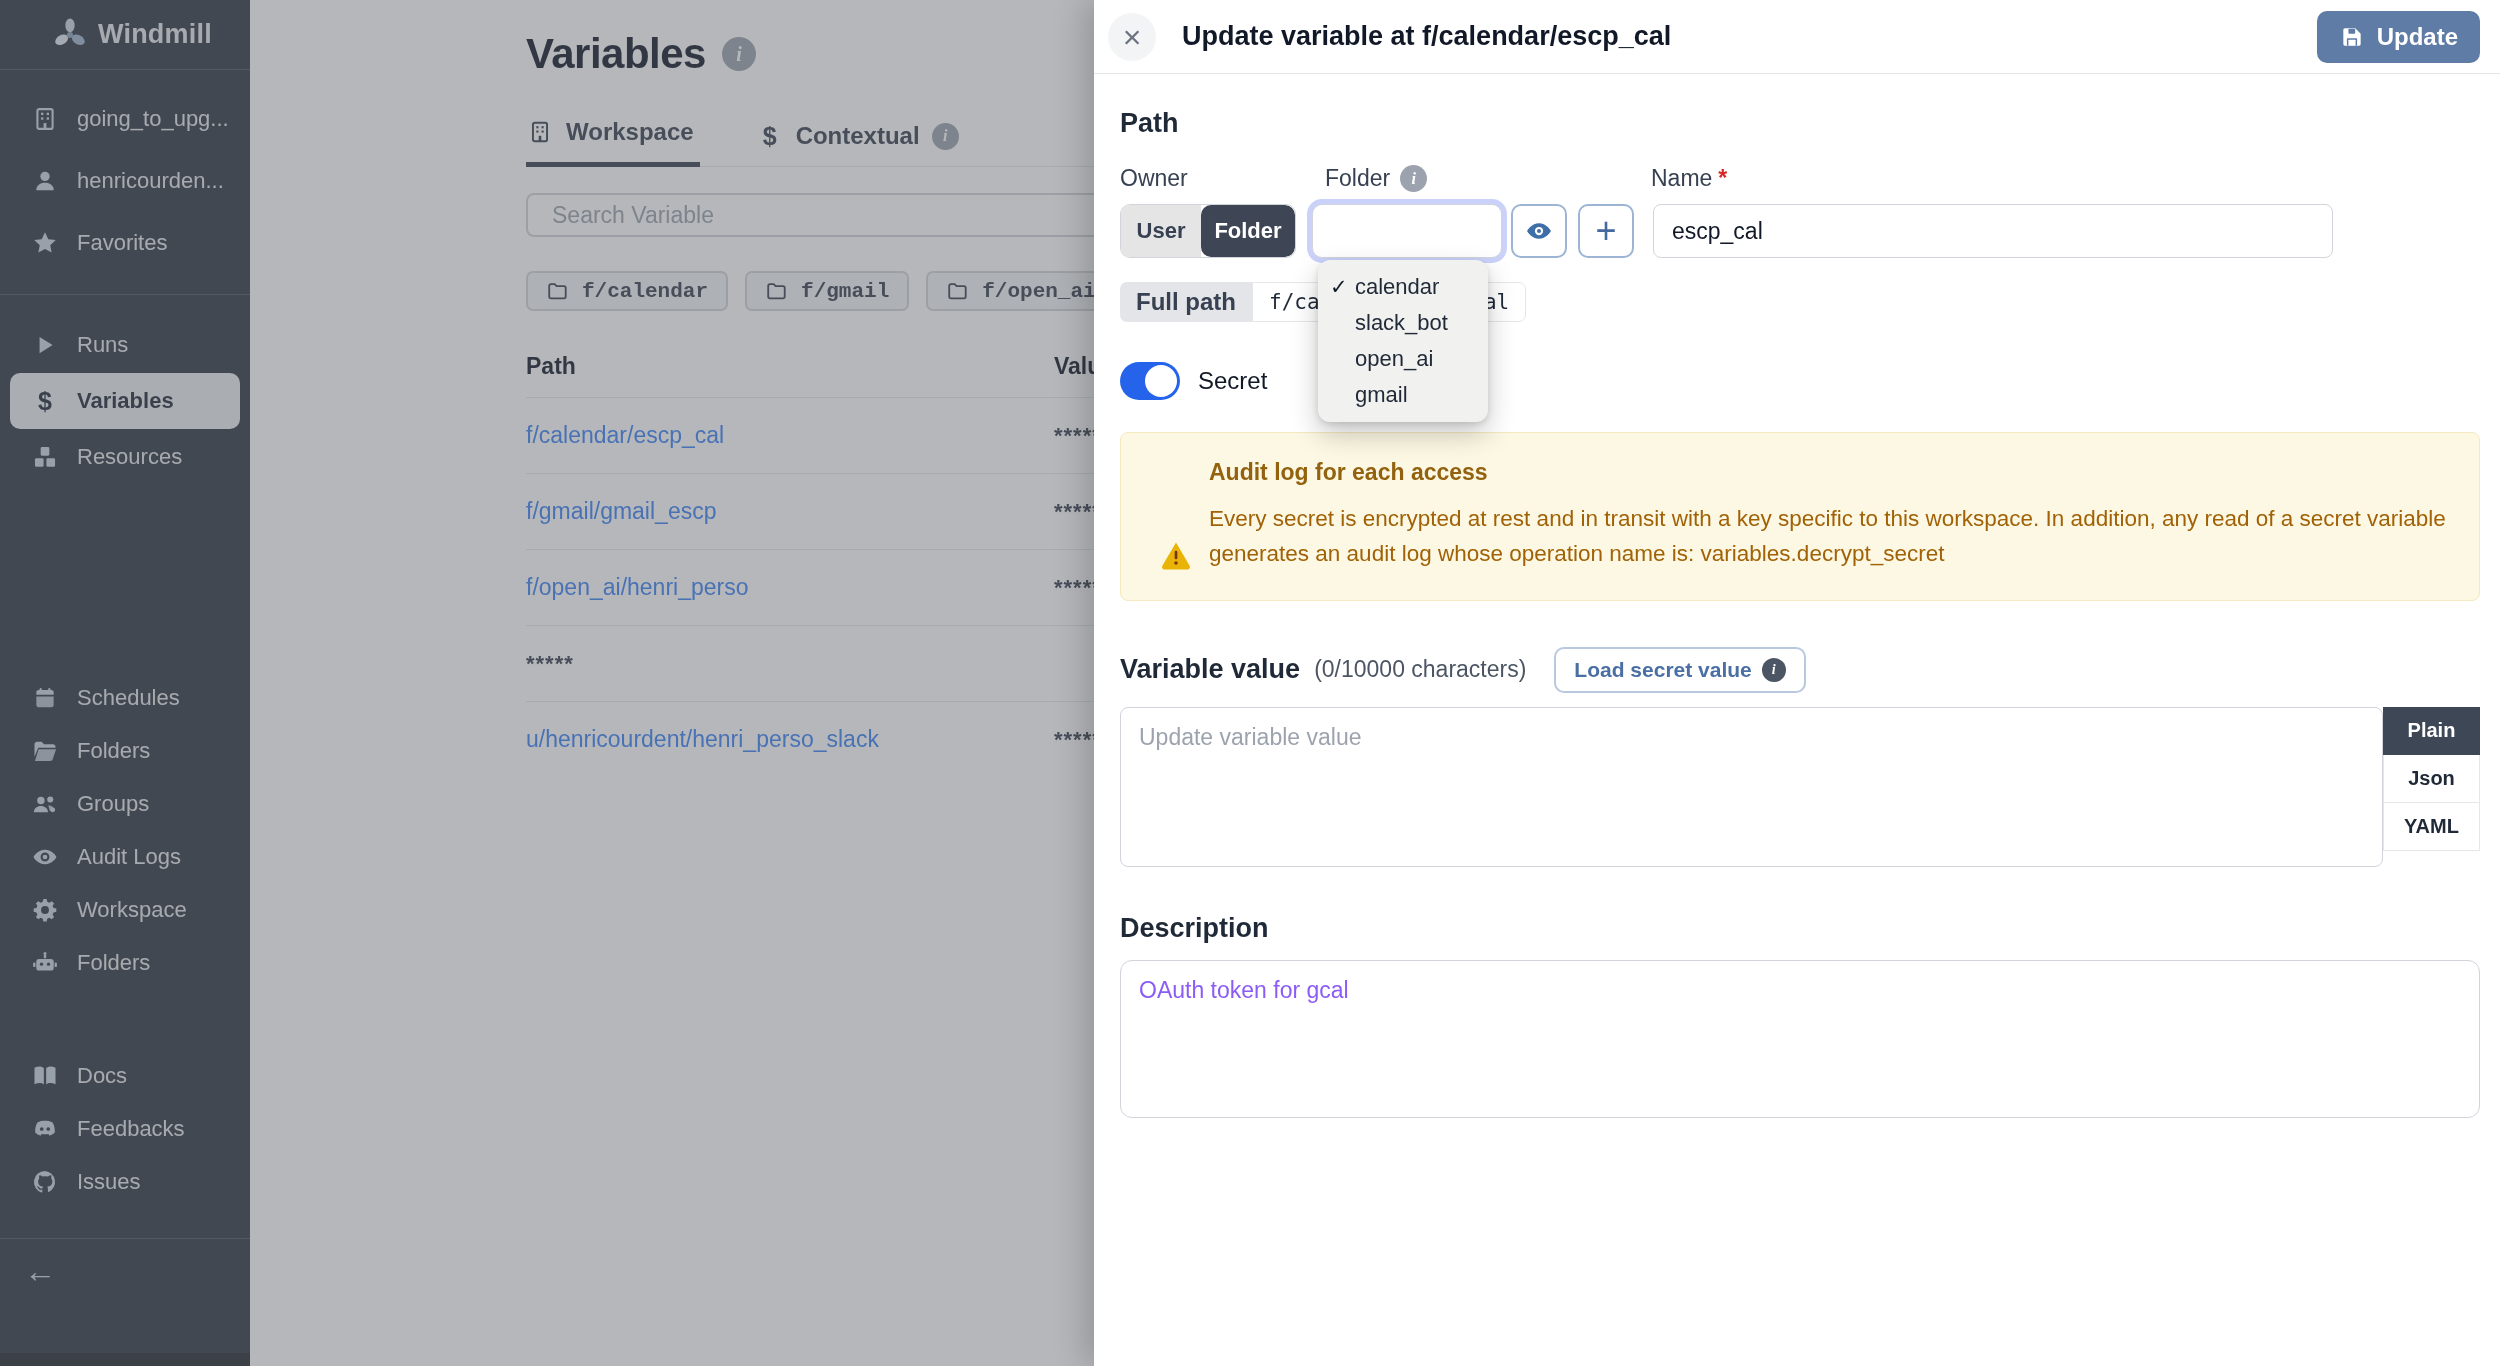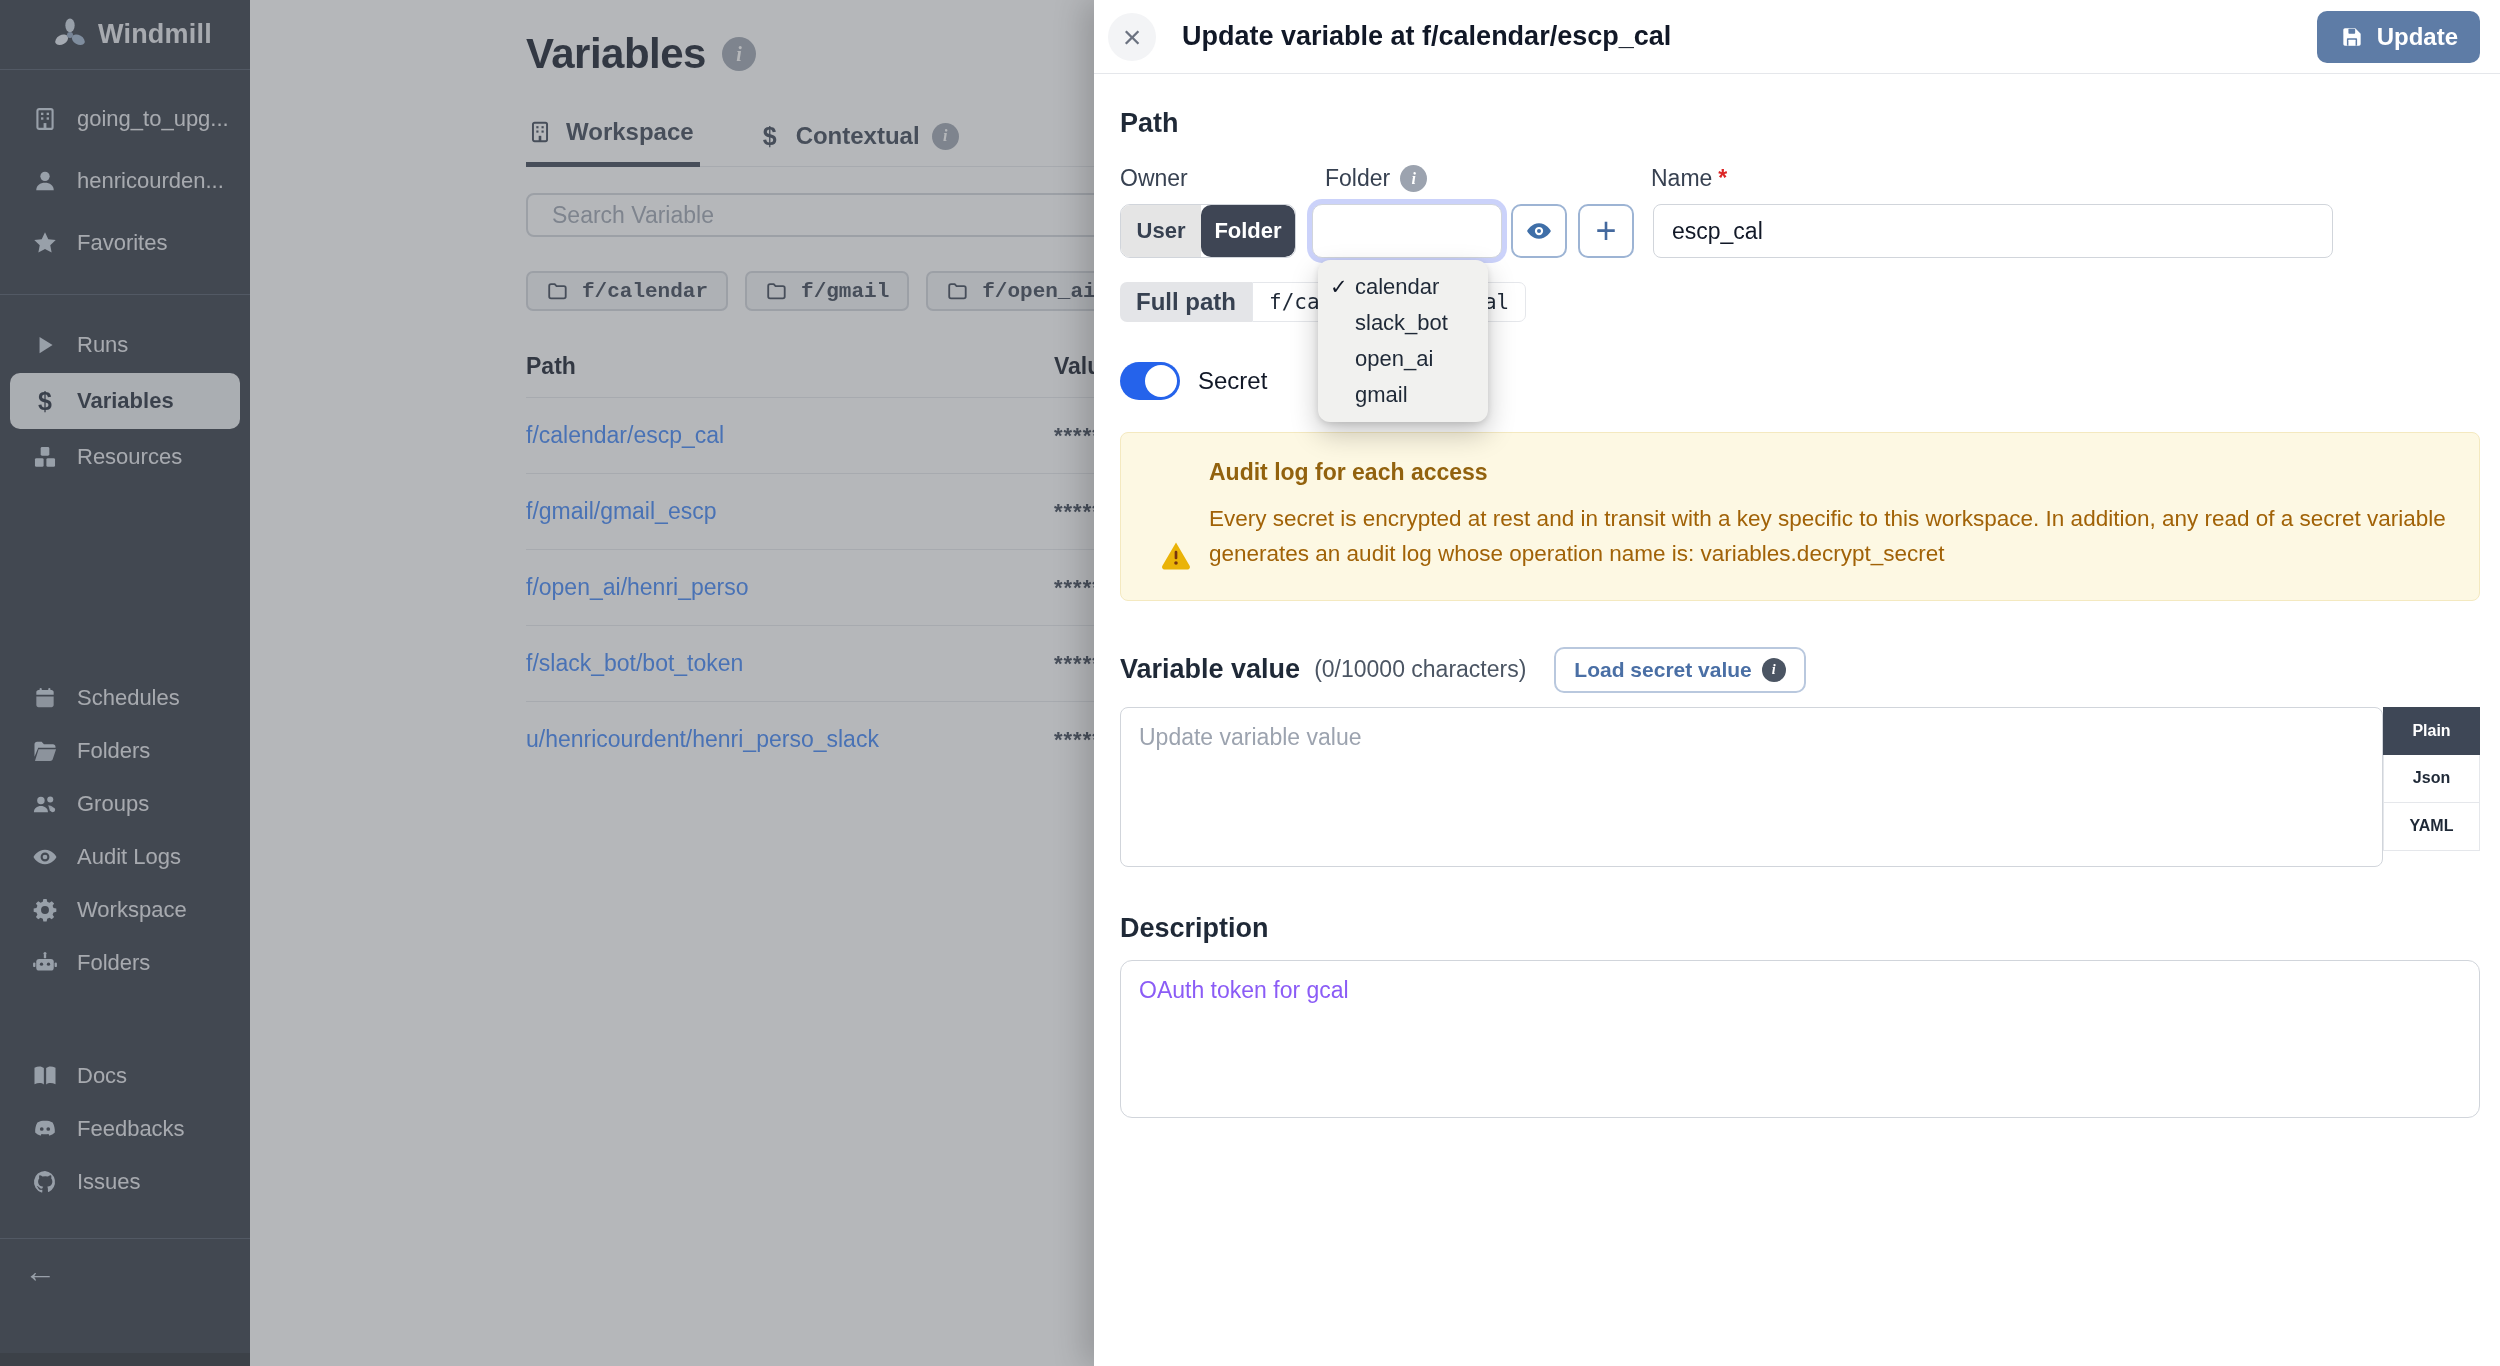--- a/index.html
+++ b/index.html
@@ -112,21 +112,21 @@
   .char-count { margin-left:14px; font-size:23px; color:#4b5563; }
   .load-btn { margin-left:28px; height:46px; border:2px solid #b9c8de; border-radius:10px; background:#fff; display:flex;
               align-items:center; gap:10px; padding:0 18px; font-size:21px; font-weight:700; color:#4a6fa5; cursor:pointer;
               font-family:"Liberation Sans", sans-serif; }
   .load-btn .info-circle { background:#4b5563; width:24px; height:24px; font-size:14px; }
   .editor-wrap { margin-top:14px; position:relative; width:1360px; }
   .value-textarea { width:1263px; height:160px; border:1px solid #d1d5db; border-radius:8px; padding:16px 18px; font-size:23px;
                     color:#111827; resize:none; outline:none; font-family:"Liberation Sans", sans-serif; display:block; }
   .value-textarea::placeholder { color:#9ca3af; }
   .format-tabs { position:absolute; right:0; top:0; width:97px; }
-  .fmt-tab { height:48px; display:flex; align-items:center; justify-content:center; font-size:16px; font-weight:700;
+  .fmt-tab { height:48px; display:flex; align-items:center; justify-content:center; font-size:20px; font-weight:700;
              background:#ffffff; border:1px solid #e5e7eb; color:#1f2937; cursor:pointer; }
   .fmt-tab + .fmt-tab { border-top:none; }
   .fmt-tab.active { background:#3e4756; color:#ffffff; border-color:#3e4756; }
   .desc-heading { margin-top:46px; }
   .desc-textarea { margin-top:16px; width:1360px; height:158px; border:1px solid #d1d5db; border-radius:12px; padding:16px 18px;
                    font-size:23px; color:#8b5cf6; resize:none; outline:none; font-family:"Liberation Sans", sans-serif; display:block; }
   svg { display:block; }
 </style>
 </head>
 <body>
@@ -389,21 +389,20 @@
       </div>
       <div class="var-row">
         <span class="col-path"><a class="var-link">f/gmail/gmail_escp</a></span>
         <span class="var-value">*****</span>
       </div>
       <div class="var-row">
         <span class="col-path"><a class="var-link">f/open_ai/henri_perso</a></span>
         <span class="var-value">*****</span>
       </div>
       <div class="var-row">
-        <span class="col-path"><a class="var-link">f/slack_bot/bot_token</a></span>
         <span class="var-value">*****</span>
       </div>
       <div class="var-row">
         <span class="col-path"><a class="var-link">u/henricourdent/henri_perso_slack</a></span>
         <span class="var-value">*****</span>
       </div>
     </div>
   </main>
 
   <div class="backdrop"></div>

